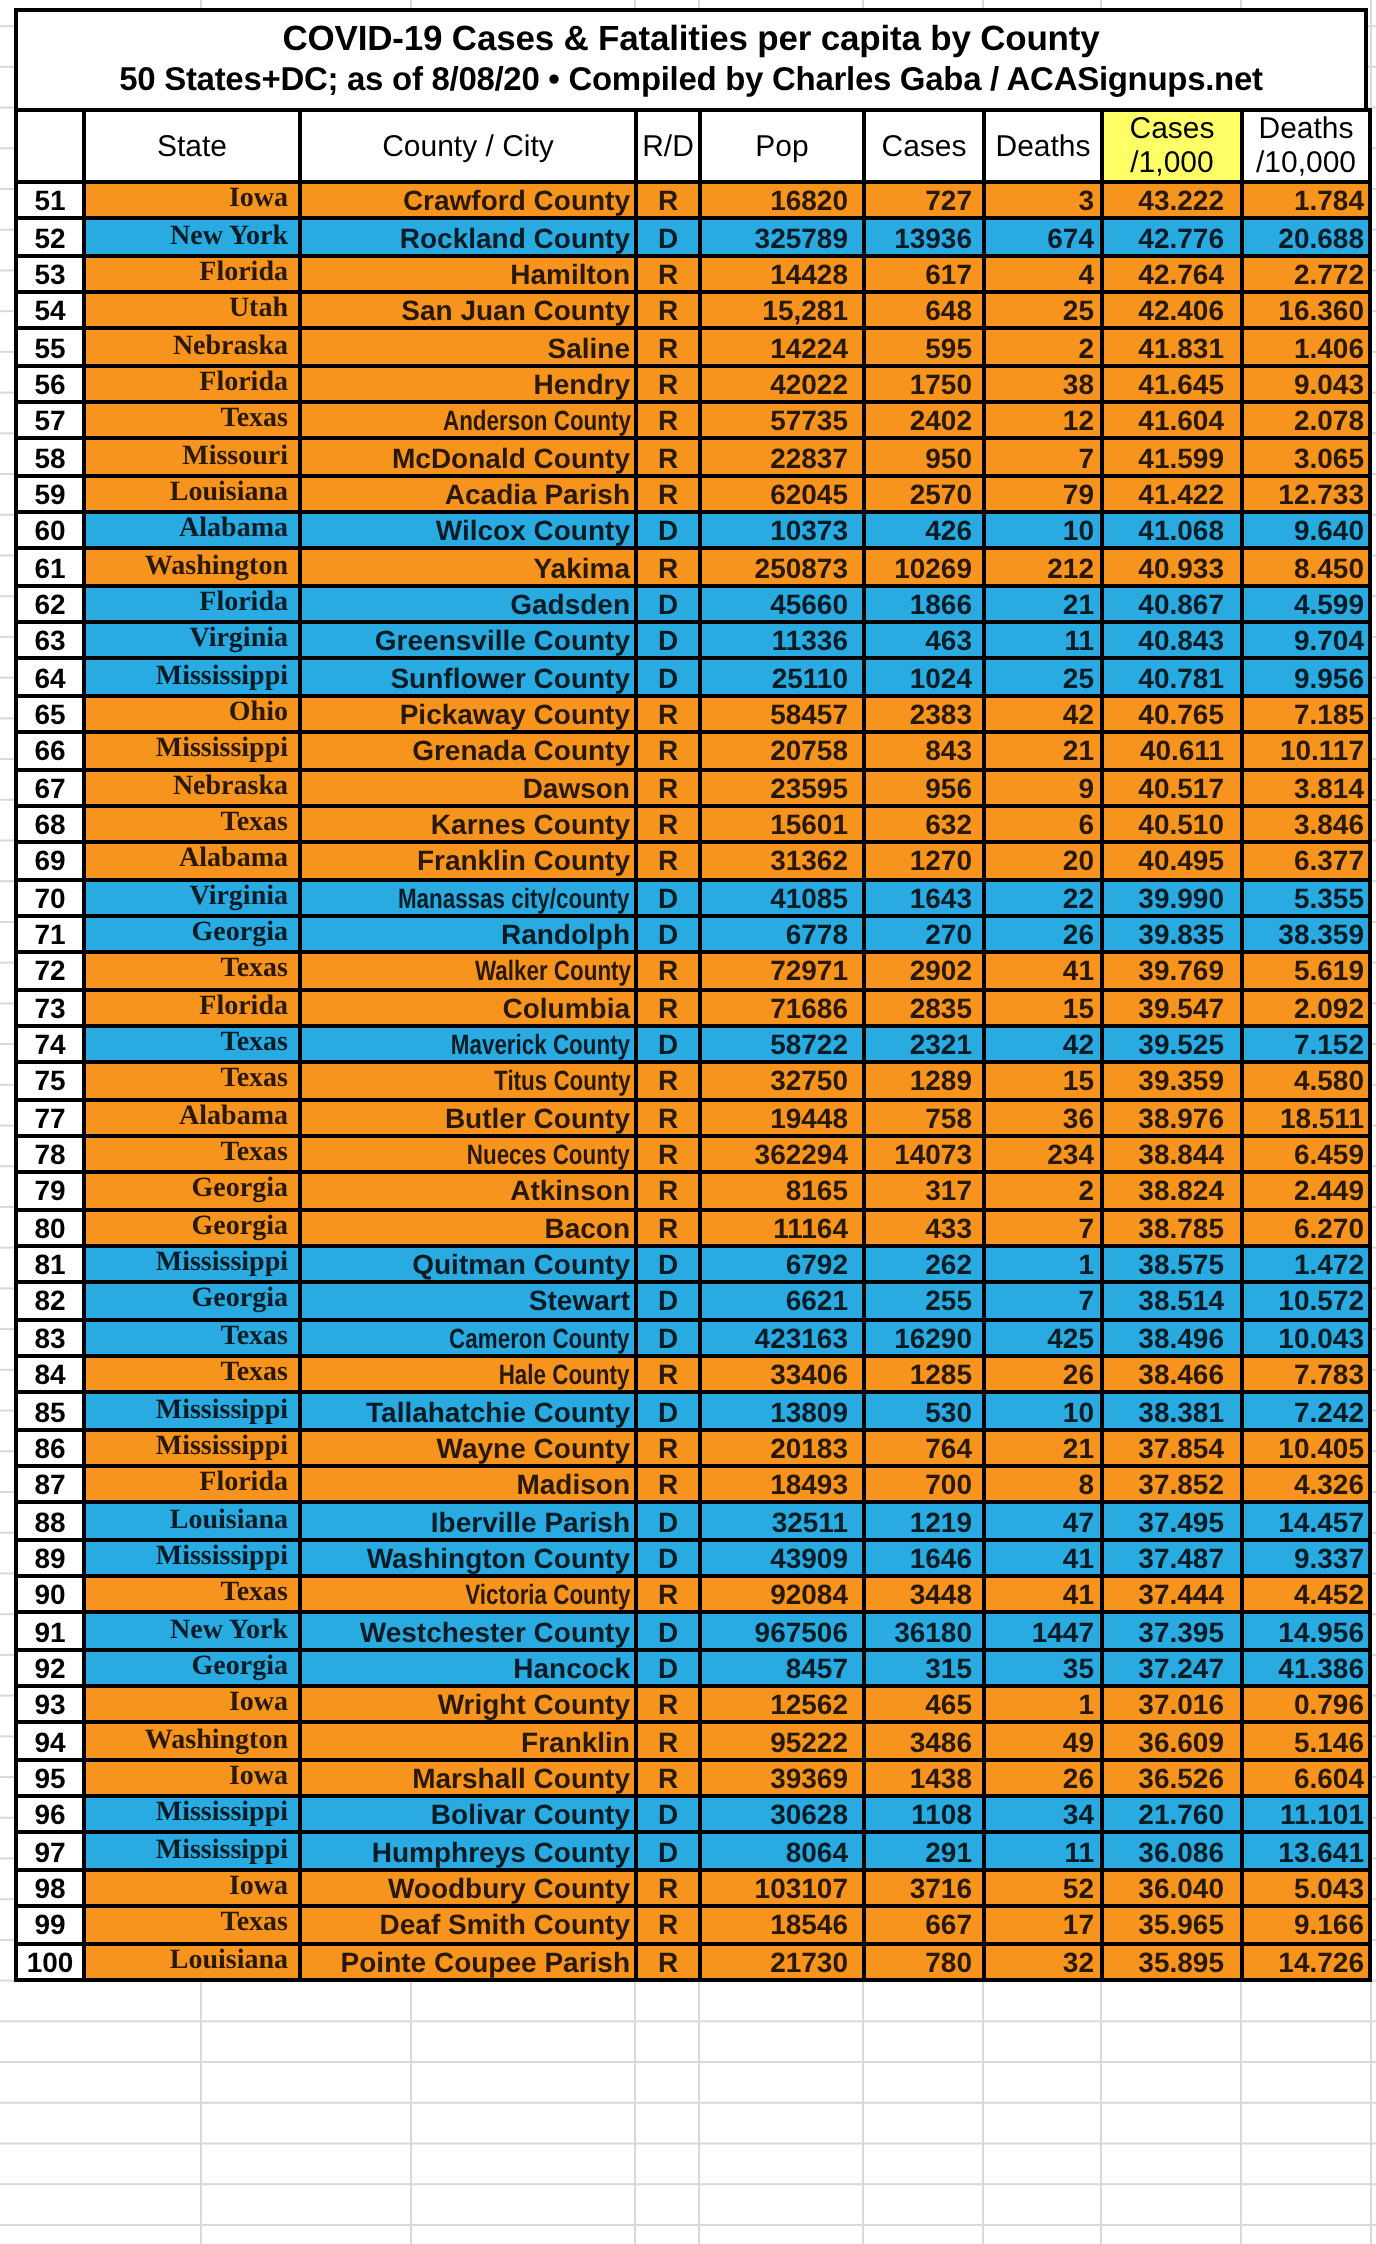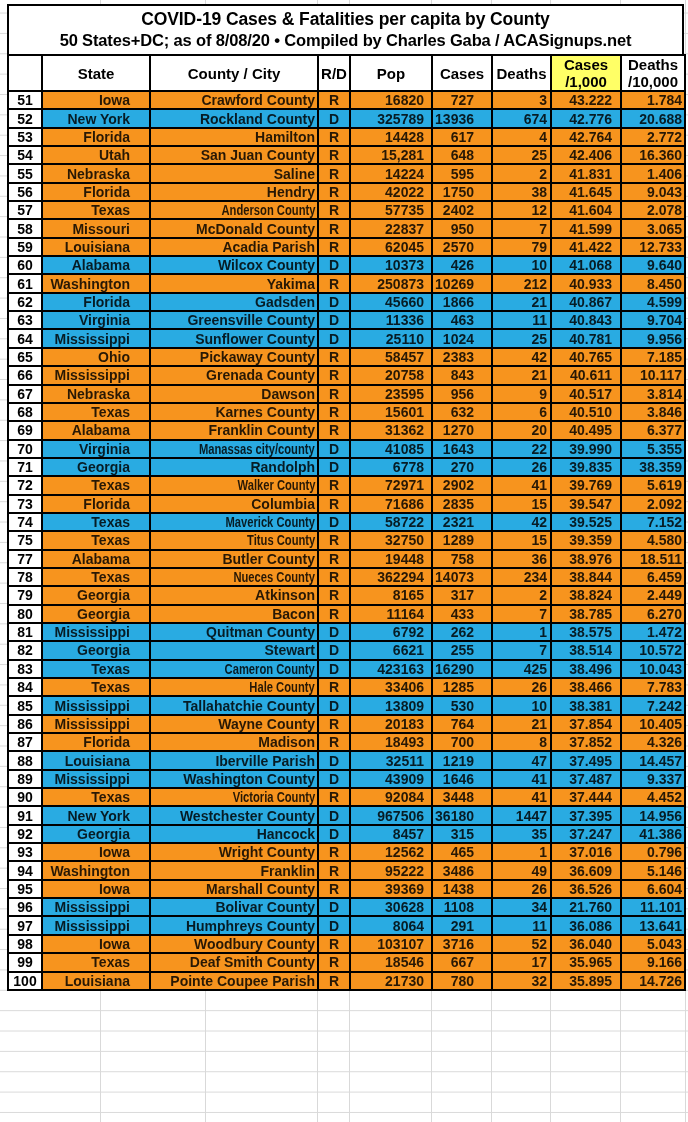--- a/index.html
+++ b/index.html
@@ -31,36 +31,36 @@
     text-align:center;font-weight:bold;color:#000;padding:2px 0 3px;
   }
   .t1{font-size:17.5px;line-height:22px;letter-spacing:-0.1px;}
   .t2{font-size:16.5px;line-height:21px;letter-spacing:-0.15px;}
   table{
     border-collapse:collapse;table-layout:fixed;width:677px;margin-top:-2px;
     background:#fff;
   }
   th,td{border:2px solid #000;overflow:hidden;white-space:nowrap;box-sizing:border-box;}
   th{
-    background:#fff;color:#000;font-weight:bold;font-size:15px;line-height:17px;
+    background:#fff;color:#000;font-weight:normal;font-size:15px;line-height:17px;
     text-align:center;vertical-align:middle;height:36px;white-space:pre-line;padding:0 1px;
   }
   th.hl{background:var(--hl,#FFFF66);}
   td{
     font-weight:bold;font-size:14px;height:18.35px;padding:0;vertical-align:middle;
     color:rgba(0,0,0,0.84);
   }
   tr.rep td{background:var(--rep,#F7941E);}
   tr.dem td{background:var(--dem,#29ABE2);}
   td.c-num{background:#fff !important;color:#000;text-align:center;font-size:14px;}
-  td.c-state{text-align:right;padding-right:19px;}
+  td.c-state{text-align:right;padding-right:5px;font-family:Liberation Serif, serif;}
   td.c-county{text-align:right;padding-right:2px;}
   td.c-rd{text-align:center;}
   td.c-pop{text-align:right;padding-right:7px;}
-  td.c-cases{text-align:right;padding-right:17px;}
+  td.c-cases{text-align:right;padding-right:5px;}
   td.c-deaths{text-align:right;padding-right:3px;}
   td.c-c1k{text-align:right;padding-right:8px;}
   td.c-d10k{text-align:right;padding-right:2px;}
   .cty{display:inline-block;}
   .cty.narrow{transform:scaleX(0.8);transform-origin:100% 50%;}
 </style>
 </head>
 <body>
 
 <div class="gridlines"></div>

